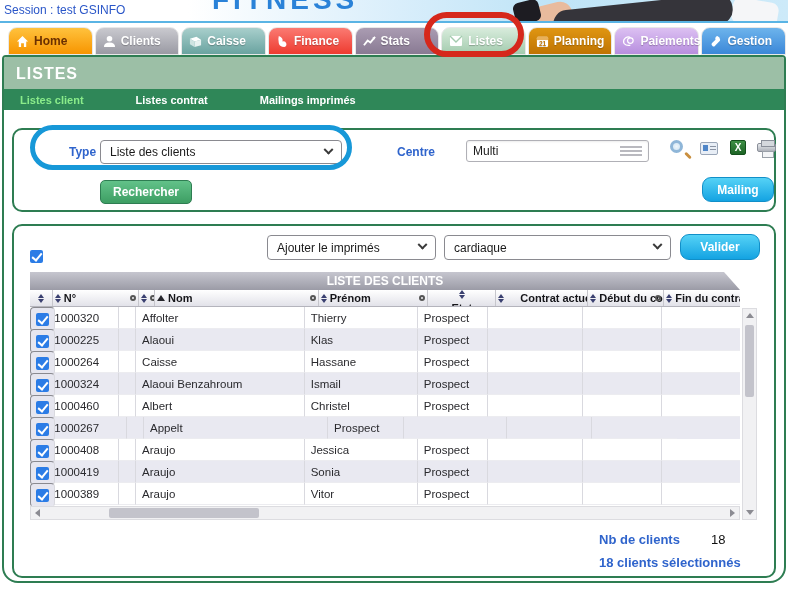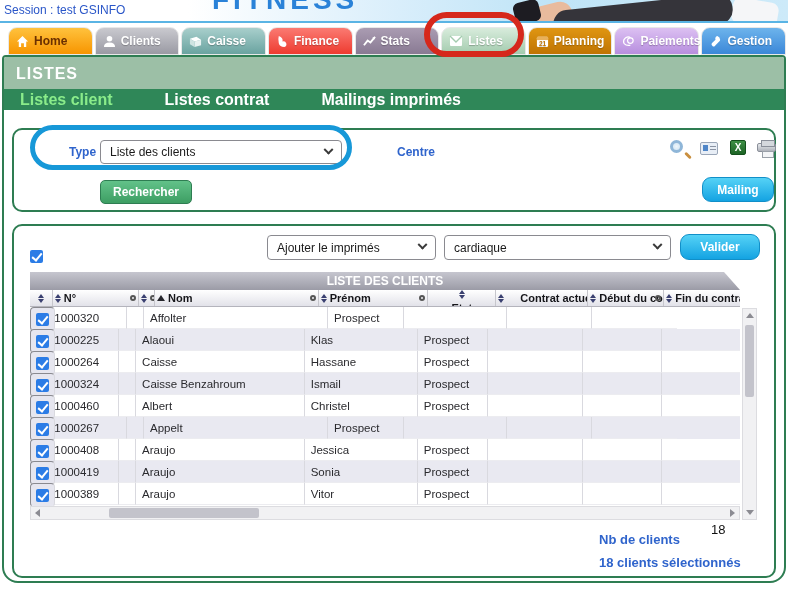--- a/index.html
+++ b/index.html
@@ -32,21 +32,21 @@
   .tab-planning { background:linear-gradient(#e09612,#bf7403);margin-top:7px; }
   .tab-paiements{ background:linear-gradient(#dcc0f2,#b78ede); }
   .tab-gestion  { background:linear-gradient(#6db4ec,#3b87d8); }
 
   
   .page { position:absolute; left:2px; right:2px; top:55px; bottom:7px;
     border:2px solid #2e7d52; border-radius:4px 4px 16px 16px; background:#fff; overflow:hidden; }
   .listes-band { height:32px; background:#9cbfa6; color:#fff; font-size:16px; font-weight:bold;
     letter-spacing:1px; padding:8px 0 0 12px; }
   .subnav { height:21px; background:#2f8758; display:flex; gap:52px; padding-left:16px; align-items:center; }
-  .subnav .item { font-size:16px; font-weight:bold; color:#fff; cursor:pointer; }
+  .subnav .item { font-size:11px; font-weight:bold; color:#fff; cursor:pointer; }
   .subnav .item.active { color:#8aec8a; }
 
   
   .panel { border:2px solid #2e7d52; border-radius:10px; background:#fff; position:relative; }
   .filter-panel { margin:18px 8px 12px 8px; height:84px; }
   .list-panel   { margin:0 8px; height:354px; }
 
   .blue-label { color:#2f64cc; font-size:12px; font-weight:bold; position:absolute; }
 
   .sel { position:absolute; height:24px; border:1px solid #8a8a90; border-radius:4px; background:#fff;
@@ -240,20 +240,28 @@
   <div class="panel filter-panel">
     <div class="anno-blue"></div>
 
     <div class="blue-label" style="left:55px; top:15px;">Type</div>
     <div class="sel" style="left:86px; top:10px; width:242px;">
       <span>Liste des clients</span>
       <span class="chev"></span>
     </div>
 
     <div class="blue-label" style="left:383px; top:15px;">Centre</div>
+    <div class="inputbox" style="left:452px; top:10px; width:183px;">
+      <span>Multi</span>
+      <span class="burger">
+          <i></i>
+          <i></i>
+          <i></i>
+        </span>
+    </div>
 
     <span class="icon mag-big" style="left:656px; top:10px;"></span>
     <span class="icon card-ic" style="left:686px; top:12px;"></span>
     <span class="icon xls-ic" style="left:716px; top:10px;">X</span>
     <span class="icon print-ic" style="left:743px; top:8px;"></span>
 
     <button class="btn-green" style="left:86px; top:50px;">Rechercher</button>
     <button class="btn-cyan" style="left:688px; top:47px; width:72px; height:25px;">Mailing</button>
   </div>
 
@@ -343,20 +351,21 @@
       </div>
 
       <div class="rows">
         <div class="tr">
           <div class="td sel" style="width:25px;">
               <span class="cb"></span>
             </div>
           <div class="td" style="width:97px;">1191000320</div>
             <div class="td" style="width:17px;"></div>
           <div class="td" style="width:184px;">Affolter</div>
+          <div class="td" style="width:123px;">Thierry</div>
           <div class="td" style="width:76px;">Prospect</div>
           <div class="td" style="width:103px;"></div>
             <div class="td" style="width:85px;"></div>
             <div class="td" style="width:85px; border-right:none;"></div>
         </div>
         <div class="tr">
           <div class="td sel" style="width:25px;">
               <span class="cb"></span>
             </div>
           <div class="td" style="width:97px;">1191000225</div>
@@ -380,21 +389,21 @@
           <div class="td" style="width:103px;"></div>
             <div class="td" style="width:85px;"></div>
             <div class="td" style="width:85px; border-right:none;"></div>
         </div>
         <div class="tr">
           <div class="td sel" style="width:25px;">
               <span class="cb"></span>
             </div>
           <div class="td" style="width:97px;">1191000324</div>
             <div class="td" style="width:17px;"></div>
-          <div class="td" style="width:184px;">Caisse Benzahroum</div>
+          <div class="td" style="width:184px;">Alaoui Benzahroum</div>
           <div class="td" style="width:123px;">Ismail</div>
           <div class="td" style="width:76px;">Prospect</div>
           <div class="td" style="width:103px;"></div>
             <div class="td" style="width:85px;"></div>
             <div class="td" style="width:85px; border-right:none;"></div>
         </div>
         <div class="tr">
           <div class="td sel" style="width:25px;">
               <span class="cb"></span>
             </div>
@@ -467,16 +476,16 @@
       </div>
     </div>
 
     <div class="vscroll">
       <div class="arrow a-up"></div>
       <div class="vthumb"></div>
       <div class="arrow a-down"></div>
     </div>
 
     <div class="footer-label" style="left:585px; top:306px;">Nb de clients</div>
-    <div class="footer-val" style="left:697px; top:296px;">18</div>
+    <div class="footer-val" style="left:697px; top:306px;">18</div>
     <div class="footer-label" style="left:585px; top:329px;">18 clients sélectionnés</div>
   </div>
 </div>
 
 </body></html>

